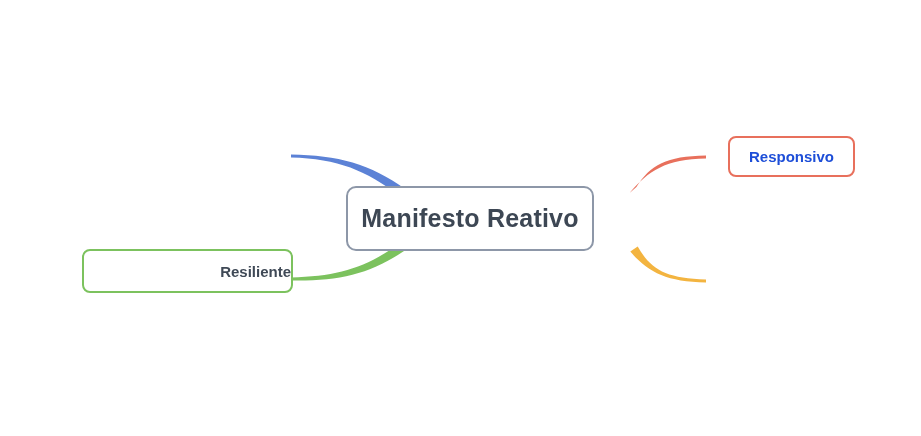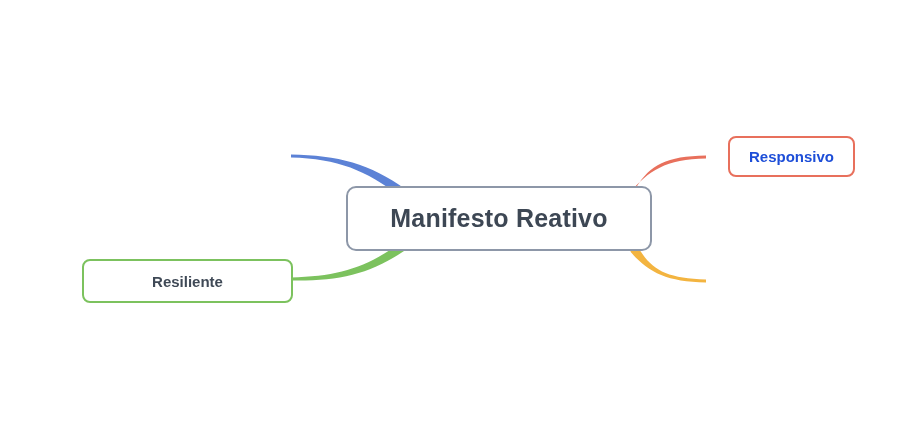--- a/index.html
+++ b/index.html
@@ -28,38 +28,38 @@
     background: #ffffff;
     display: flex;
     align-items: center;
     justify-content: center;
     text-align: center;
     cursor: default;
   }
   .node.root {
     left: 346px;
     top: 186px;
-    width: 306px;
+    width: 248px;
     height: 65px;
     border: 2.5px solid #8d97a8;
     border-radius: 10px;
     font-size: 25px;
     font-weight: 600;
     letter-spacing: 0.2px;
   }
   .node.leaf {
     border-width: 2px;
     border-style: solid;
     border-radius: 8px;
     font-size: 15px;
     font-weight: 600;
   }
   .node.leaf.pos-orientado { left: 70px;  top: 134px; width: 223px; height: 44px; }
   .node.leaf.pos-responsivo{ left: 704px; top: 136px; width: 127px; height: 41px; }
-  .node.leaf.pos-resiliente{ left: 82px;  top: 259px; width: 211px; height: 44px; }
+  .node.leaf.pos-resiliente{ left: 82px;  top: 249px; width: 211px; height: 44px; justify-content: flex-end; }
   .node.leaf.pos-elastico  { left: 705px; top: 260px; width: 126px; height: 42px; }
 </style>
 </head>
 <body>
 
 <div class="canvas">
 
   <svg class="connectors" width="921" height="436" viewBox="0 0 921 436">
     <path d="M291,154.5 C338,155.3 370,163.7 405.8,189.5 L400.2,196.5 C366,170.3 338,158.7 291,157.5 Z" stroke="none" fill="#5c82d6"></path>
     <path d="M706,155.5 C666,156.2 650.5,164.8 636.4,187.1 L629.6,192.9 C648,171.2 666,158.8 706,158.5 Z" stroke="none" fill="#e8705c"></path>

